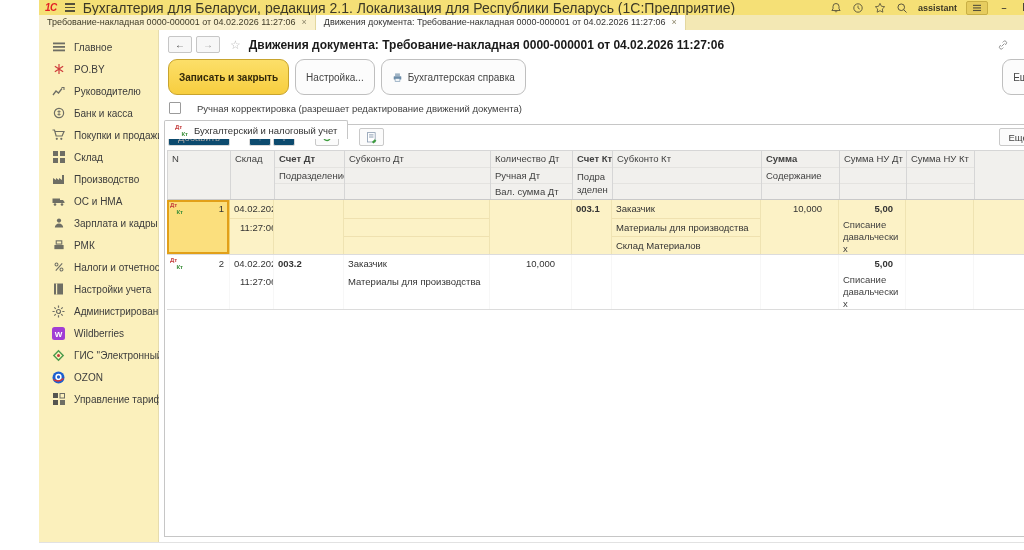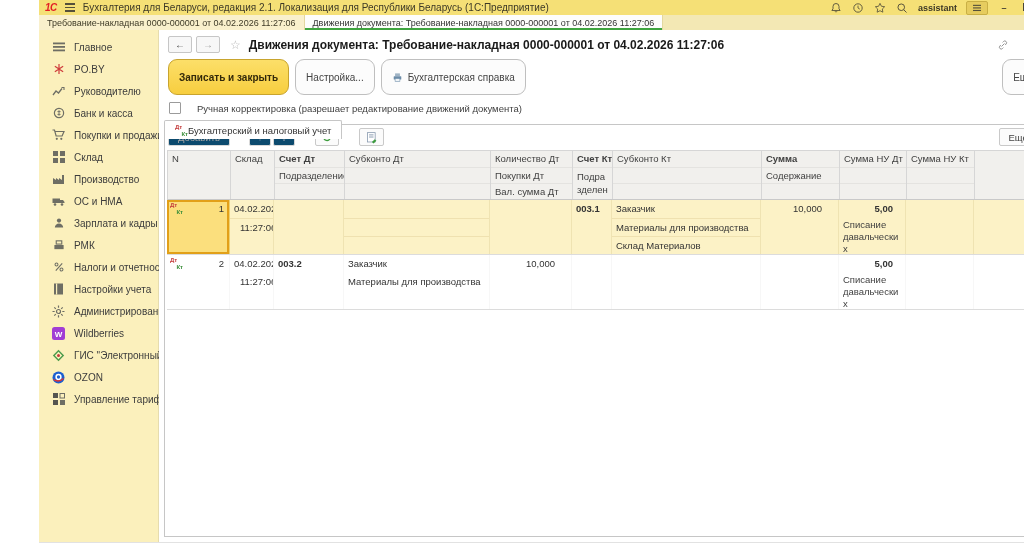--- a/index.html
+++ b/index.html
@@ -4,31 +4,31 @@
 <style>
   html,body{margin:0;padding:0;}
   body{font-family:"Liberation Sans","DejaVu Sans",sans-serif;-webkit-font-smoothing:antialiased;}
   #app{position:relative;width:1024px;height:550px;background:#FFFFFF;overflow:hidden;font-size:10px;color:#333;margin-left:39px;}
 
   
   .titlebar{position:absolute;left:0;top:0;width:1024px;height:15px;background:#F5E076;display:flex;align-items:center;padding:0 6px;box-sizing:border-box;gap:8px;}
   .logo-1c{color:#E31E24;font-weight:bold;font-size:10px;font-style:italic;letter-spacing:-0.5px;}
   .hamburger{display:inline-flex;flex-direction:column;gap:2px;cursor:pointer;}
   .hamburger i{display:block;width:10px;height:1.5px;background:#55503A;}
-  .tb-title{font-size:10px;color:#3C3826;white-space:nowrap;overflow:hidden;}
+  .tb-title{font-size:14px;color:#3C3826;white-space:nowrap;overflow:hidden;}
   .tb-right{margin-left:auto;display:flex;align-items:center;gap:9px;font-weight:bold;}
   .tb-ic{width:13px;height:13px;display:inline-flex;align-items:center;justify-content:center;cursor:pointer;}
   .tb-user{font-size:9px;color:#3C3826;}
   .svc-btn{background:#E6CC5F;border:1px solid #C9AF45;border-radius:2px;width:20px;height:12px;display:inline-flex;align-items:center;justify-content:center;cursor:pointer;}
   .win-btn{font-size:9px;color:#4A4636;width:14px;text-align:center;cursor:pointer;line-height:12px;}
   .restore-box{display:inline-block;width:7px;height:6px;border:1px solid #4A4636;}
 
   
   .tabstrip{position:absolute;left:0;top:15px;width:1024px;height:15px;background:#F3E8B4;display:flex;align-items:stretch;}
-  .wintab{display:flex;align-items:flex-end;gap:6px;padding:3px 8px;font-size:9px;color:#3F3B28;background:#F9F0CC;border-right:1px solid #E3D79F;cursor:pointer;white-space:nowrap;flex-direction:column;}
+  .wintab{display:flex;align-items:flex-end;gap:6px;padding:12px 8px;font-size:9px;color:#3F3B28;background:#F9F0CC;border-right:1px solid #E3D79F;cursor:pointer;white-space:nowrap;}
   .wintab.active{background:#FDFDFB;color:#333;box-shadow:inset 0 -2px 0 #3FA43F;}
   .wintab .x{color:#8A8468;font-size:9px;cursor:pointer;}
 
   
   .sidebar{position:absolute;left:0;top:30px;width:120px;height:512px;background:#FBF0BC;border-right:1px solid #E6DCAE;box-sizing:border-box;padding-top:6px;}
   .side-item{height:22px;display:flex;align-items:center;gap:9px;padding-left:13px;font-size:10px;color:#3C3C3C;cursor:pointer;white-space:nowrap;}
   .sicon{width:13px;height:13px;display:inline-flex;align-items:center;justify-content:center;flex:0 0 13px;}
 
   
   .content{position:absolute;left:120px;top:30px;width:904px;height:512px;background:#FFF;box-sizing:border-box;}
@@ -43,21 +43,21 @@
   .cmdbar{display:flex;align-items:center;gap:6px;padding:4px 10px 4px 9px;}
   .btn{border:1px solid #BFBFBF;background:#FCFCFC;border-radius:9px;font-size:10px;color:#444;height:36px;padding:0 10px;display:inline-flex;align-items:center;gap:5px;cursor:pointer;box-sizing:border-box;white-space:nowrap;}
   .btn-primary{background:linear-gradient(#FCDF69,#F7CE3F);border-color:#C8A42E;color:#33290A;font-weight:bold;}
   .btn-more{margin-left:auto;}
   .caret{font-size:7px;color:#666;}
 
   .chkrow{display:flex;align-items:center;gap:16px;padding:3px 10px 6px 10px;font-size:9.5px;color:#3E3E3E;}
   .checkbox{width:10px;height:10px;border:1px solid #9B9B9B;background:#FFF;border-radius:1px;cursor:pointer;flex:0 0 10px;}
 
   .doc-tabs{display:flex;padding-left:5px;height:18px;position:relative;z-index:2;}
-  .doc-tab{display:inline-flex;align-items:center;padding:0 10px;border:1px solid #C6C6C6;border-bottom:none;background:#FFF;font-size:9.5px;color:#333;margin-bottom:-1px;cursor:pointer;border-radius:2px 2px 0 0;}
+  .doc-tab{display:inline-flex;align-items:center;gap:6px;padding:0 10px;border:1px solid #C6C6C6;border-bottom:none;background:#FFF;font-size:9.5px;color:#333;margin-bottom:-1px;cursor:pointer;border-radius:2px 2px 0 0;}
 
   .panel{position:absolute;left:5px;top:94px;width:888px;height:413px;border:1px solid #C6C6C6;background:#FFF;box-sizing:border-box;}
   .list-toolbar{display:flex;align-items:center;gap:5px;padding:3px 4px 3px 3px;}
   .tool-btn{border:1px solid #C9C9C9;border-radius:2px;background:#FBFBFB;height:18px;display:inline-flex;align-items:center;justify-content:center;font-size:9.5px;color:#444;padding:0 9px;cursor:pointer;box-sizing:border-box;}
   .tool-btn.dis{color:#A5A5A5;border-color:#D8D8D8;background:#0c4a6e;cursor:default;}
   .tool-btn.ic{padding:0 5px;min-width:22px;}
   .arr{font-size:10px;color:#9AA4B5;}
   .tb-group{display:inline-flex;gap:2px;margin-left:14px;}
   .tb-sep{width:10px;}
   .lt-more{margin-left:auto;margin-right:3px;}
@@ -423,21 +423,21 @@
             <div class="hcell">Подразделение Дт</div>
             <div class="hcell"></div>
           </div>
           <div class="hcol">
             <div class="hcell">Субконто Дт</div>
             <div class="hcell"></div>
               <div class="hcell"></div>
           </div>
           <div class="hcol">
             <div class="hcell">Количество Дт</div>
-            <div class="hcell">Покупки Дт</div>
+            <div class="hcell">Ручная Дт</div>
             <div class="hcell">Вал. сумма Дт</div>
           </div>
           <div class="hcol">
             <div class="hcell b">Счет Кт</div>
             <div class="hcell wrap2">Подразделение Кт</div>
           </div>
           <div class="hcol">
             <div class="hcell">Субконто Кт</div>
             <div class="hcell"></div>
               <div class="hcell"></div>

